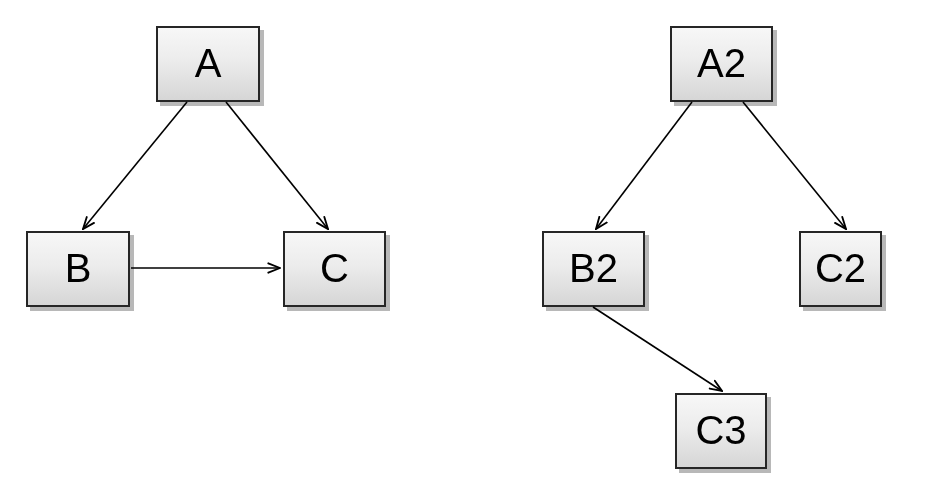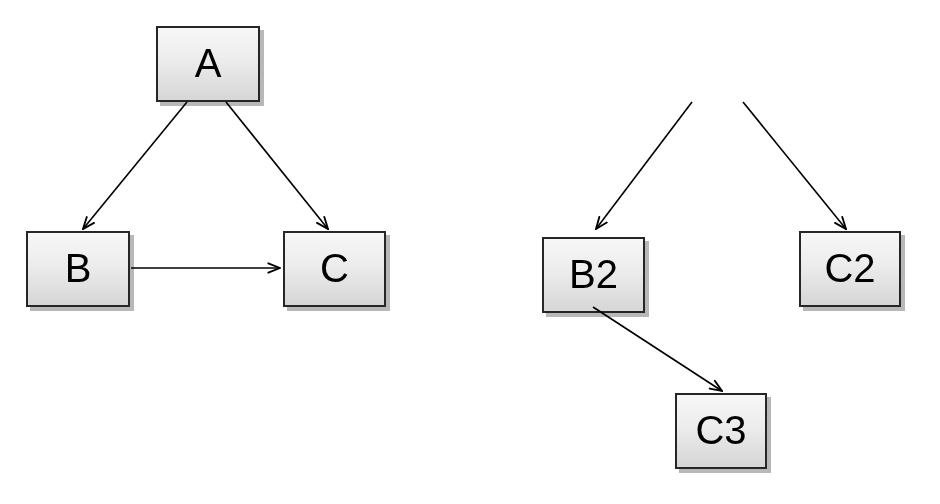--- a/index.html
+++ b/index.html
@@ -68,22 +68,25 @@
 
 <div class="node" style="left: 156px; top: 26px; width: 104px; height: 76px;">
       <span class="node-label">A</span>
     </div>
     <div class="node" style="left: 26px; top: 231px; width: 104px; height: 76px;">
       <span class="node-label">B</span>
     </div>
     <div class="node" style="left: 283px; top: 231px; width: 103px; height: 76px;">
       <span class="node-label">C</span>
     </div>
-    <div class="node" style="left: 542px; top: 237px; width: 103px; height: 76px;">
+    <div class="node" style="left: 670px; top: 26px; width: 103px; height: 76px;">
+      <span class="node-label">A2</span>
+    </div>
+    <div class="node" style="left: 542px; top: 231px; width: 103px; height: 76px;">
       <span class="node-label">B2</span>
     </div>
-    <div class="node" style="left: 799px; top: 231px; width: 102px; height: 76px;">
+    <div class="node" style="left: 799px; top: 231px; width: 83px; height: 76px;">
       <span class="node-label">C2</span>
     </div>
     <div class="node" style="left: 675px; top: 393px; width: 92px; height: 76px;">
       <span class="node-label">C3</span>
     </div>
   </div>
 
 </body></html>

